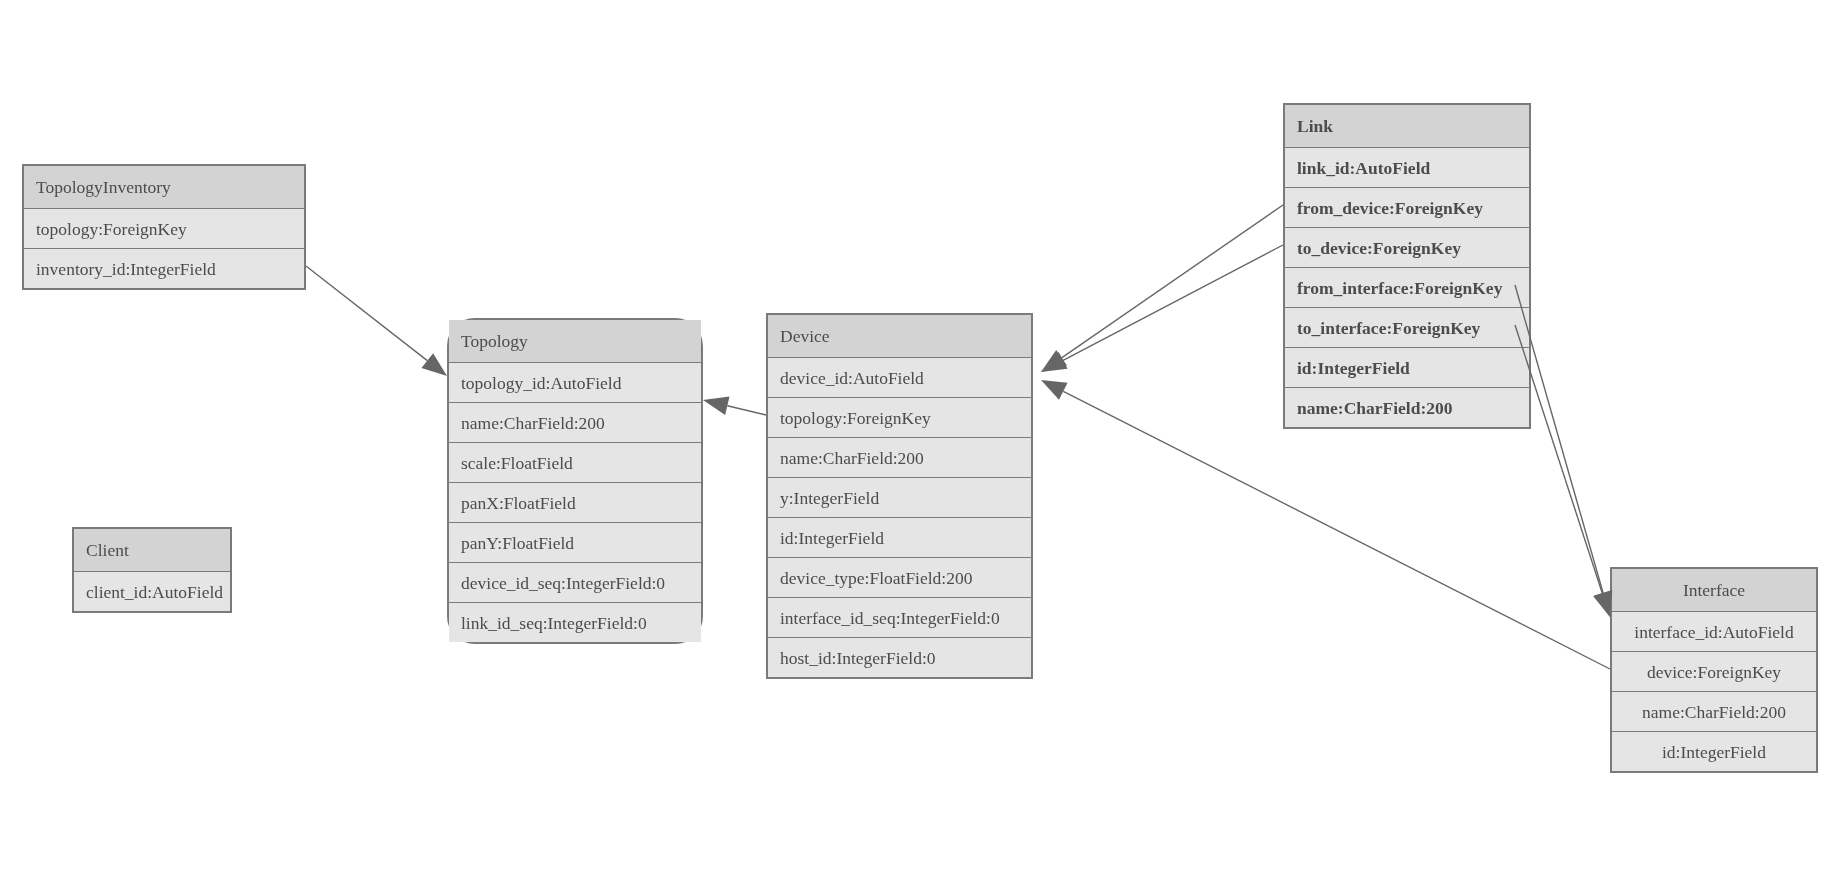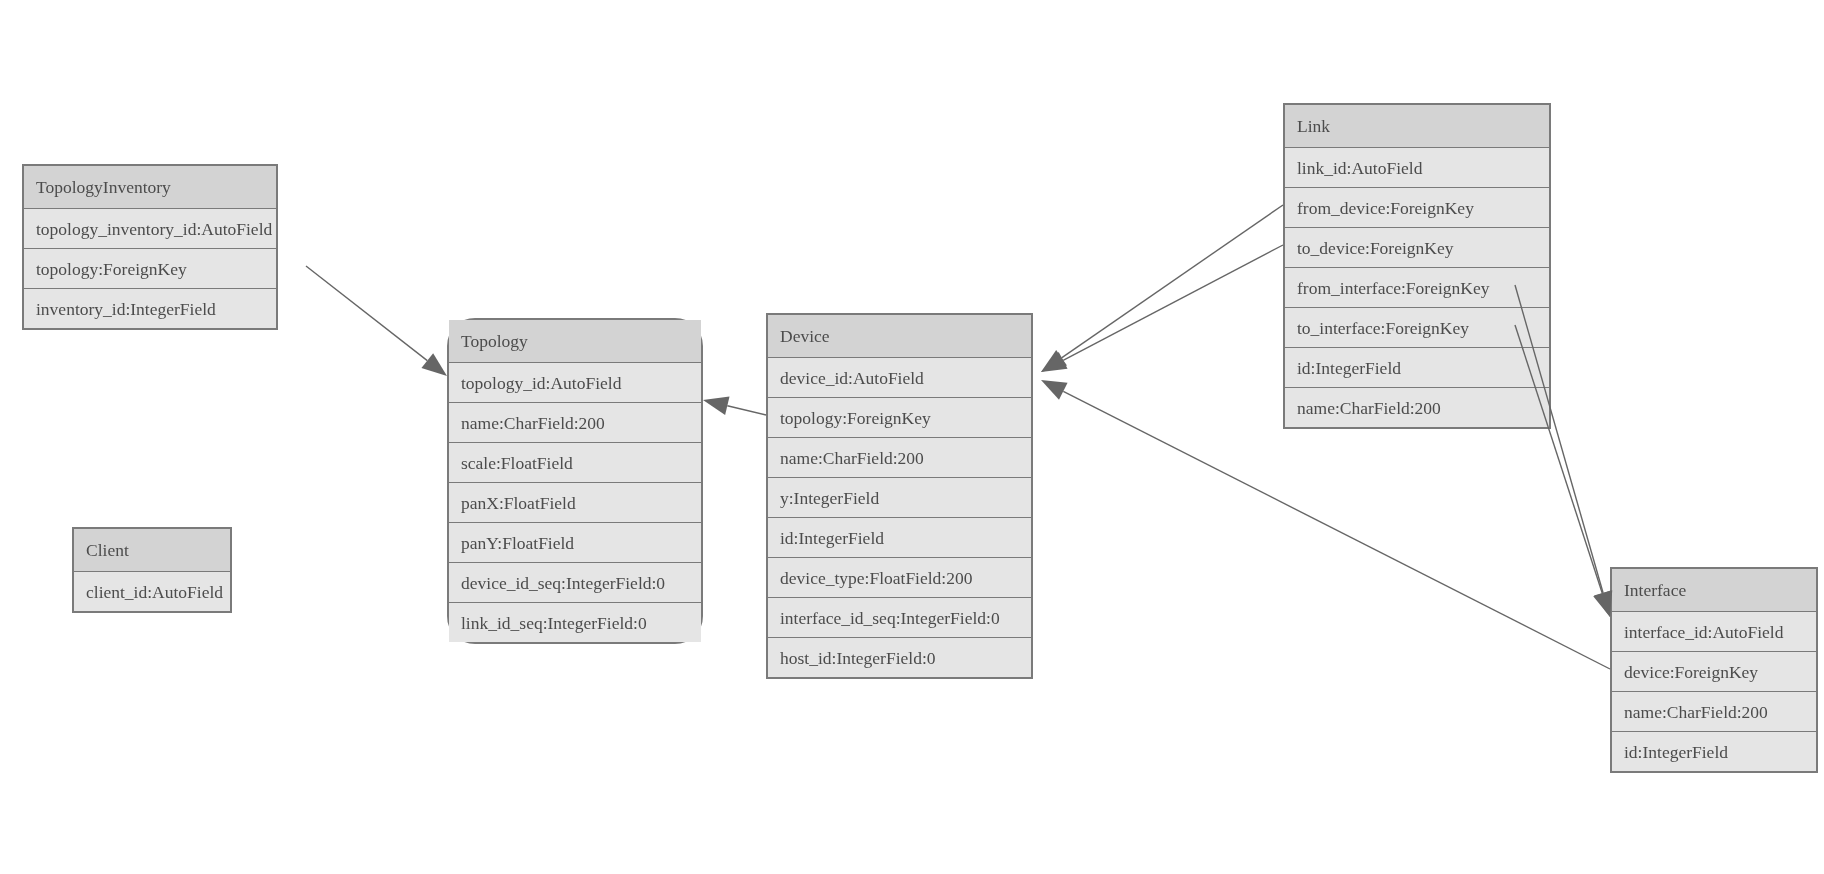--- a/index.html
+++ b/index.html
@@ -49,23 +49,22 @@
     width: 1824px;
     height: 874px;
     pointer-events: none;
   }
 </style>
 </head>
 <body>
 
 <div id="canvas">
   <div id="tables">
-      <div class="tbl" style="left: 22px; top: 164px; width: 256px;">
+      <div class="tbl" style="left: 22px; top: 164px; width: 284px;">
         <div class="hdr">TopologyInventory</div>
-        <div class="row">topology_inventory_id:AutoField</div>
         <div class="row">topology:ForeignKey</div>
         <div class="row">inventory_id:IntegerField</div>
       </div>
       <div class="tbl" style="left: 447px; top: 318px; width: 256px; border-radius: 28px;">
         <div class="hdr">Topology</div>
         <div class="row">topology_id:AutoField</div>
         <div class="row">name:CharField:200</div>
         <div class="row">scale:FloatField</div>
         <div class="row">panX:FloatField</div>
         <div class="row">panY:FloatField</div>
@@ -80,31 +79,31 @@
         <div class="hdr">Device</div>
         <div class="row">device_id:AutoField</div>
         <div class="row">topology:ForeignKey</div>
         <div class="row">name:CharField:200</div>
         <div class="row">y:IntegerField</div>
         <div class="row">id:IntegerField</div>
         <div class="row">device_type:FloatField:200</div>
         <div class="row">interface_id_seq:IntegerField:0</div>
         <div class="row">host_id:IntegerField:0</div>
       </div>
-      <div class="tbl" style="left: 1283px; top: 103px; width: 268px;">
+      <div class="tbl" style="left: 1283px; top: 103px; width: 248px; font-weight: bold;">
         <div class="hdr">Link</div>
         <div class="row">link_id:AutoField</div>
         <div class="row">from_device:ForeignKey</div>
         <div class="row">to_device:ForeignKey</div>
         <div class="row">from_interface:ForeignKey</div>
         <div class="row">to_interface:ForeignKey</div>
         <div class="row">id:IntegerField</div>
         <div class="row">name:CharField:200</div>
       </div>
-      <div class="tbl" style="left: 1610px; top: 567px; width: 208px;">
+      <div class="tbl" style="left: 1610px; top: 567px; width: 208px; text-align: center;">
         <div class="hdr">Interface</div>
         <div class="row">interface_id:AutoField</div>
         <div class="row">device:ForeignKey</div>
         <div class="row">name:CharField:200</div>
         <div class="row">id:IntegerField</div>
       </div>
     </div>
   <svg id="edges" xmlns="http://www.w3.org/2000/svg">
       <line x1="306" y1="266" x2="427.28879831640427" y2="360.6224667716629" stroke="#666666" stroke-width="1.4"></line>
       <polygon points="447,376 421.4453356896362,368.11272341142933 433.13226094317235,353.1322101318965" fill="#666666"></polygon>

